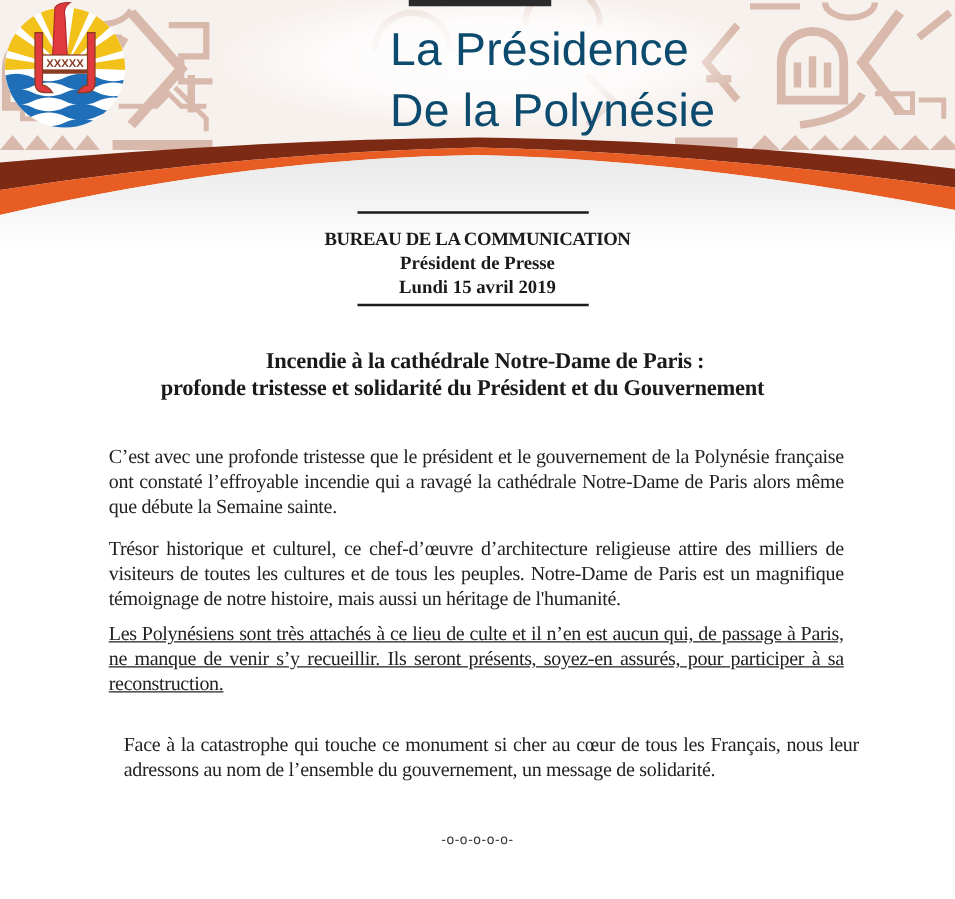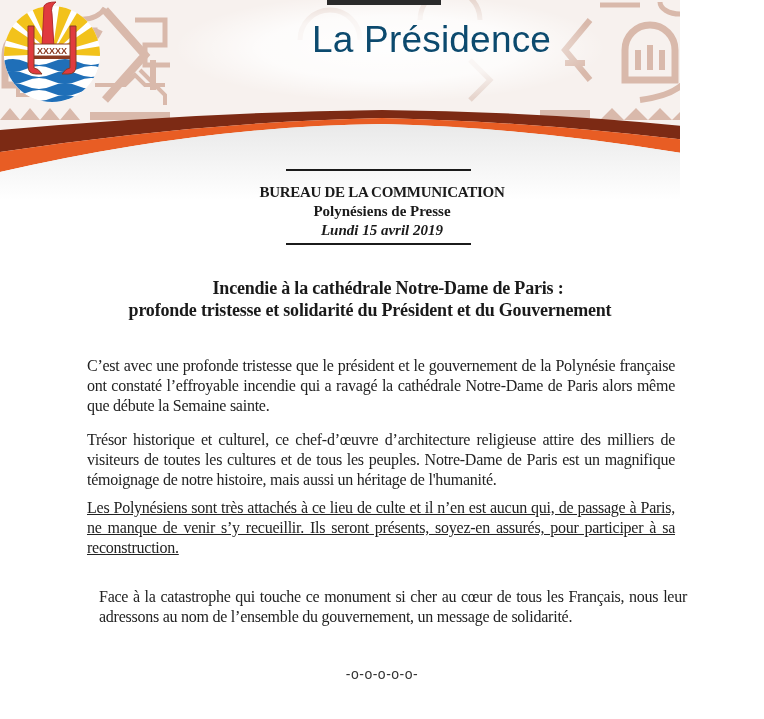--- a/index.html
+++ b/index.html
@@ -3,60 +3,60 @@
   <meta charset="utf-8">
   <style>
     html, body { margin: 0; padding: 0; }
     body {
       width: 764px; height: 719px; overflow: hidden; position: relative;
       background: #ffffff;
       font-family: "Liberation Serif", "DejaVu Serif", serif;
       color: #1a1a1a;
     }
     .banner {
-      position: absolute; left: 0; top: 0; width: 680px; height: 200px; overflow: hidden;
+      position: absolute; left: 0; top: 0; width: 764px; height: 200px; overflow: hidden;
     }
     .banner svg { position: absolute; left: 0; top: 0; }
     .logo { position: absolute; left: 193px; top: 6px; width: 104px; width: 104px; height: 104px; }
     .title-line {
       position: absolute; left: 312px;
       font-family: "Liberation Sans", "DejaVu Sans", sans-serif;
       font-size: 37px; color: #0c4a6e; letter-spacing: 0.2px; white-space: nowrap;
       line-height: 1;
     }
     .title-line.l1 { top: 21px; }
     .title-line.l2 { top: 70px; }
     .topbar { position: absolute; left: 327px; top: 0; width: 114px; height: 5px; background: #2a2a2a; }
 
     .rule { position: absolute; left: 286px; width: 185px; height: 2px; background: #1b1b1b; }
     .rule.r1 { top: 169px; }
     .rule.r2 { top: 243px; }
 
     .meta { position: absolute; left: 0; width: 764px; text-align: center; font-weight: bold; font-size: 15px; line-height: 19px; }
     .meta.m1 { top: 183px; letter-spacing: -0.3px; }
     .meta.m2 { top: 202px; }
-    .meta.m3 { top: 221px; font-style: italic; }
+    .meta.m3 { top: 221px; }
 
     .headline { position: absolute; left: 0; width: 764px; text-align: center; font-weight: bold; font-size: 18px; line-height: 22px; letter-spacing: -0.2px; }
     .headline.h1 { top: 277px; left: 6px; }
     .headline.h2 { top: 299px; left: -12px; }
 
     .body-text {
       position: absolute; left: 87px; width: 588px;
       font-size: 16px; line-height: 20px; text-align: justify; color: #222;
       letter-spacing: -0.25px;
     }
     .p1 { top: 356px; }
     .p2 { top: 430px; font-family: Liberation Serif, serif; }
     .p3 { top: 498px; text-decoration: underline; }
     .p4 { top: 575px; }
 
     .endmark {
       position: absolute; left: 0; width: 764px; top: 666px; text-align: center;
-      font-family: "Liberation Sans", "DejaVu Sans", sans-serif; font-size: 14px; color: #333; letter-spacing: 0.5px;
+      font-family: "Liberation Sans", "DejaVu Sans", sans-serif; font-size: 11px; color: #333; letter-spacing: 0.5px;
     }
   </style>
 </head>
 <body>
 
 <div class="banner">
   <svg width="764" height="200" viewBox="0 0 764 200">
     <defs>
       <radialGradient id="fade" cx="50%" cy="40%" r="45%">
         <stop offset="0%" stop-color="#ffffff" stop-opacity="0.95"></stop>
@@ -150,25 +150,26 @@
 
     <path d="M44 6 q2 -4 12 -4 q-6 4 -4 12 l2 34 h-12 z" fill="#e03a3e" stroke="#b02a2e" stroke-width="1"></path>
     <rect x="30" y="44" width="44" height="12" fill="#ffffff" stroke="#8a3b22" stroke-width="1"></rect>
     <text x="52" y="53.5" text-anchor="middle" font-size="9" font-family="Liberation Sans, sans-serif" font-weight="bold" fill="#8a3b22">XXXXX</text>
     <rect x="30" y="56" width="44" height="3" fill="#8a3b22"></rect>
     <path d="M28 26 v40 q0 8 8 8 h6 q-4 -6 -8 -6 v-42 z" fill="#e03a3e" stroke="#8a3b22" stroke-width="1"></path>
     <path d="M76 26 v40 q0 8 -8 8 h-6 q4 -6 8 -6 v-42 z" fill="#e03a3e" stroke="#8a3b22" stroke-width="1"></path>
   </svg>
 
   <div class="title-line l1">La Présidence</div>
+  <div class="title-line l2">De la Polynésie</div>
 </div>
 
 <div class="rule r1"></div>
 <div class="meta m1">BUREAU DE LA COMMUNICATION</div>
-<div class="meta m2">Polynésiens de Presse</div>
+<div class="meta m2">Président de Presse</div>
 <div class="meta m3">Lundi 15 avril 2019</div>
 <div class="rule r2"></div>
 
 <div class="headline h1">Incendie à la cathédrale Notre-Dame de Paris :</div>
 <div class="headline h2">profonde tristesse et solidarité du Président et du Gouvernement</div>
 
 <p class="body-text p1" style="margin:0">C’est avec une profonde tristesse que le président et le gouvernement de la Polynésie française ont constaté l’effroyable incendie qui a ravagé la cathédrale Notre-Dame de Paris alors même que débute la Semaine sainte.</p>
 <p class="body-text p2" style="margin:0">Trésor historique et culturel, ce chef-d’œuvre d’architecture religieuse attire des milliers de visiteurs de toutes les cultures et de tous les peuples. Notre-Dame de Paris est un magnifique témoignage de notre histoire, mais aussi un héritage de l'humanité.</p>
 <p class="body-text p3" style="margin:0">Les Polynésiens sont très attachés à ce lieu de culte et il n’en est aucun qui, de passage à Paris, ne manque de venir s’y recueillir. Ils seront présents, soyez-en assurés, pour participer à sa reconstruction.</p>
 <p class="body-text p4" style="margin:12px">Face à la catastrophe qui touche ce monument si cher au cœur de tous les Français, nous leur adressons au nom de l’ensemble du gouvernement, un message de solidarité.</p>

